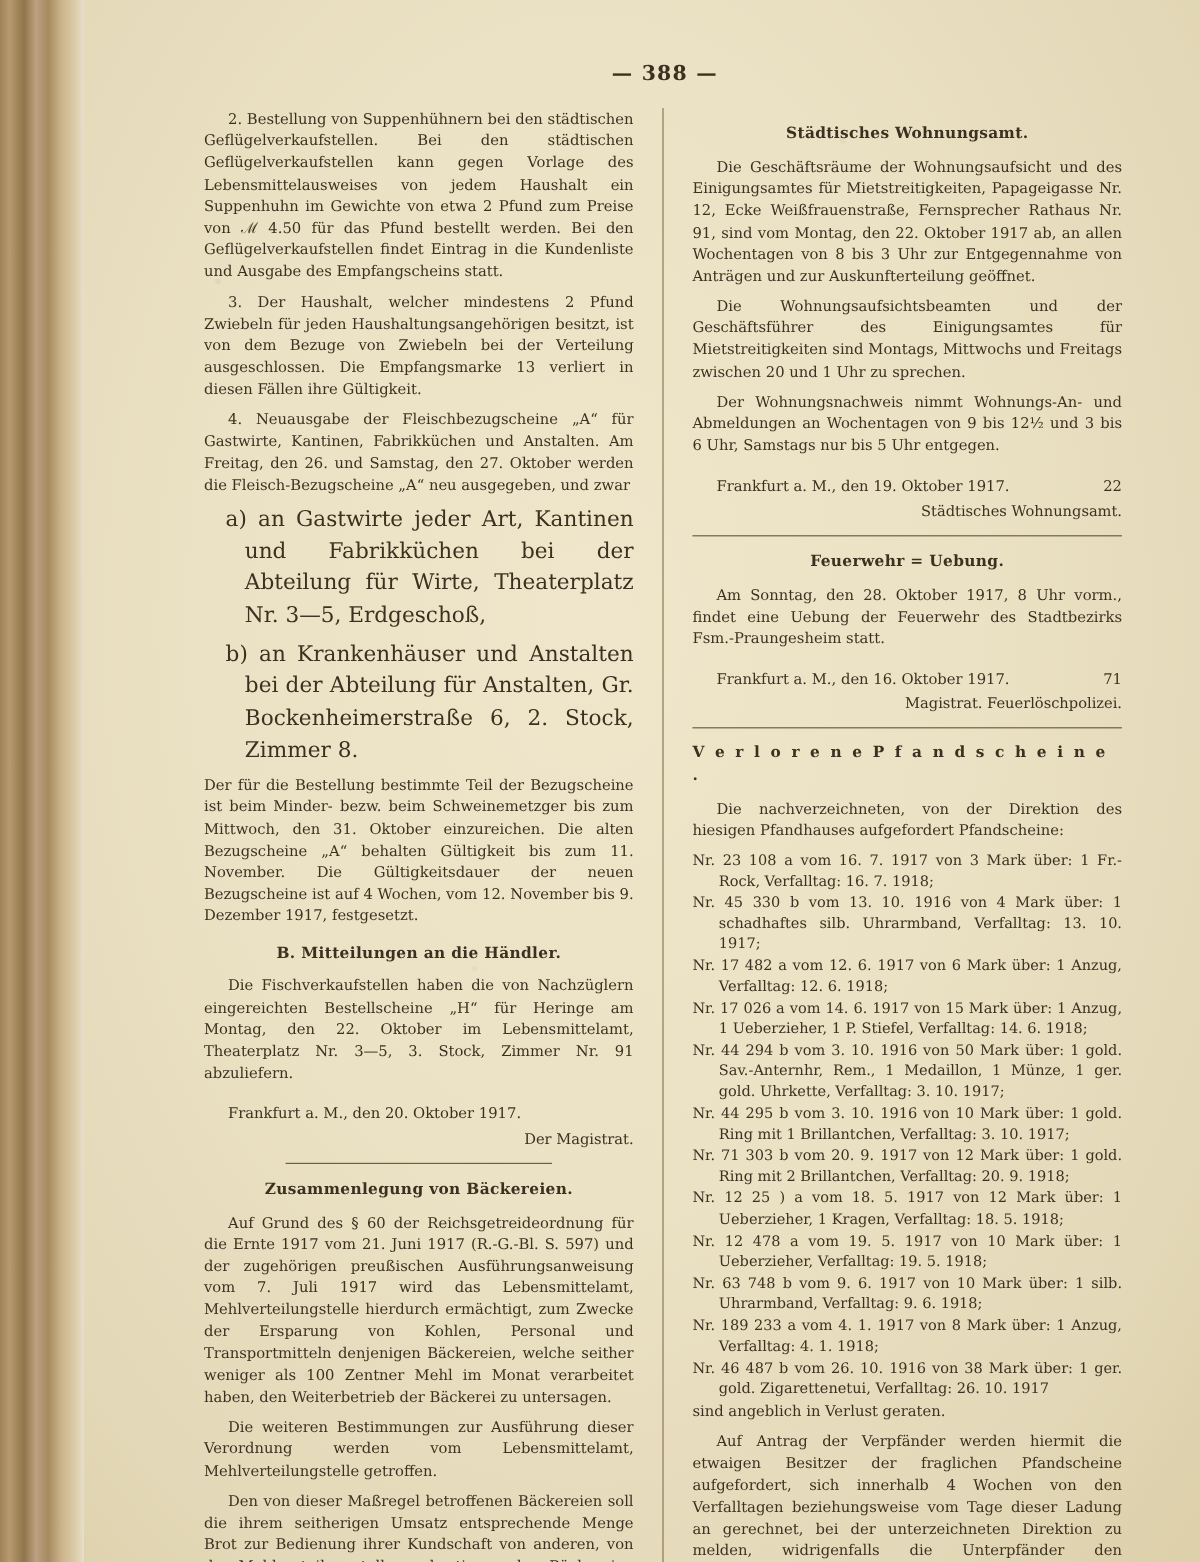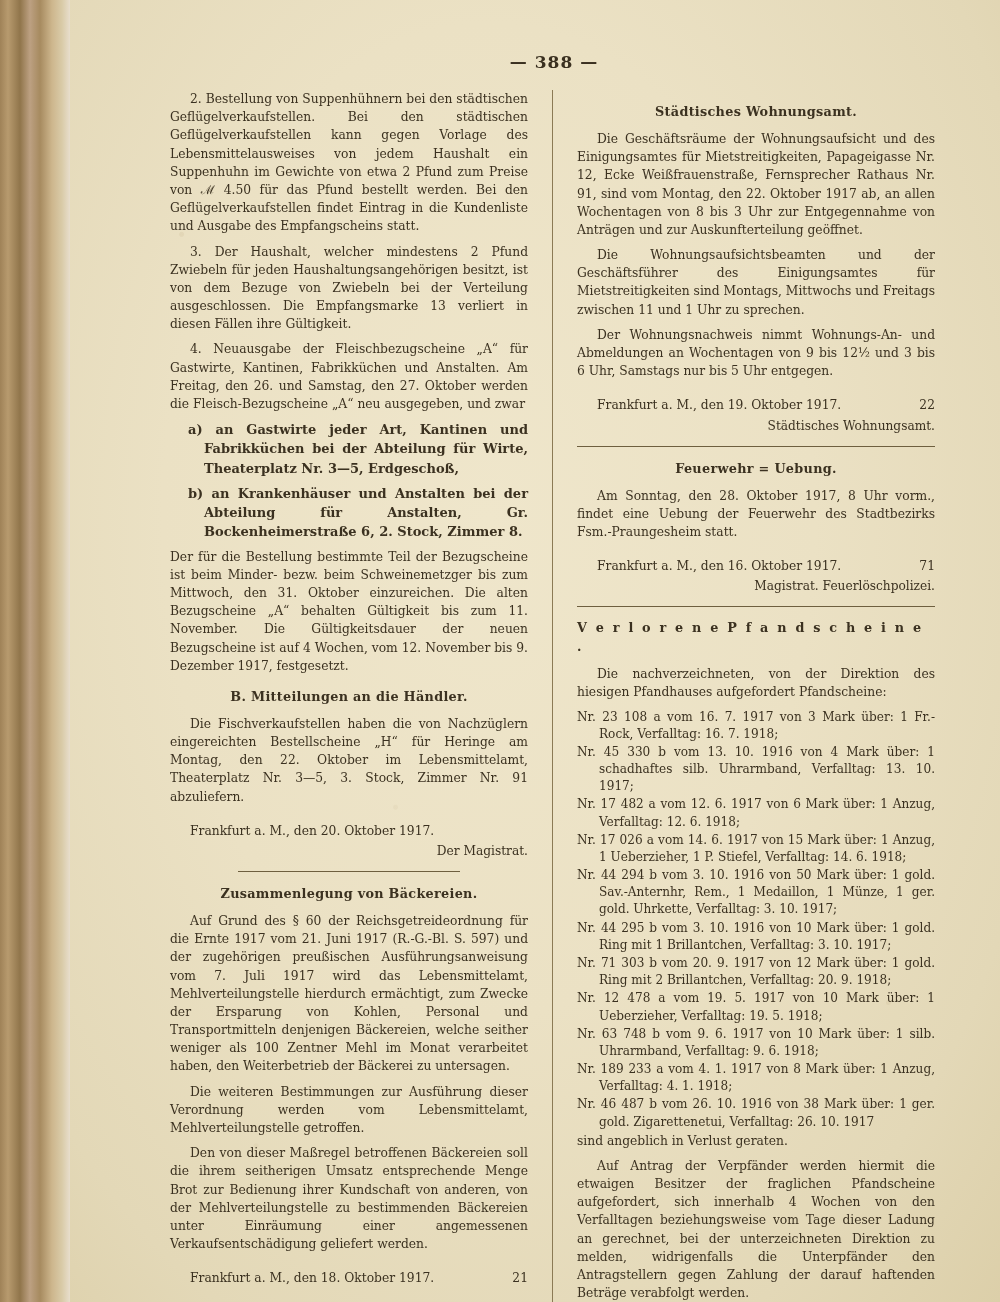--- a/index.html
+++ b/index.html
@@ -77,22 +77,21 @@
   p {
     margin: 0 0 7px 0;
     text-indent: 20px;
     hyphens: auto;
   }
   p.noind { text-indent: 0; }
   .lettered {
     margin: 0 0 6px 0;
     padding-left: 34px;
     text-indent: -16px;
-    font-size: 13px;
-    font-weight: bold;
+    font-size: 18px;
   }
   .h-center {
     text-align: center;
     font-weight: bold;
     margin: 13px 0 8px 0;
     font-size: 12.8px;
     letter-spacing: .3px;
   }
   .h-wide {
     text-align: left;
@@ -184,21 +183,21 @@
           <span class="num">21</span>
         </p>
 
       </div>
 
       <div class="col right">
 
         <div class="h-center">Städtisches Wohnungsamt.</div>
 
         <p>Die Geschäftsräume der Wohnungsaufsicht und des Einigungsamtes für Mietstreitigkeiten, Papageigasse Nr. 12, Ecke Weißfrauenstraße, Fernsprecher Rathaus Nr. 91, sind vom Montag, den 22. Oktober 1917 ab, an allen Wochentagen von 8 bis 3 Uhr zur Entgegennahme von Anträgen und zur Auskunfterteilung geöffnet.</p>
-        <p>Die Wohnungsaufsichtsbeamten und der Geschäftsführer des Einigungsamtes für Mietstreitigkeiten sind Montags, Mittwochs und Freitags zwischen 11 und 1 Uhr zu sprechen.</p>
+        <p>Die Wohnungsaufsichtsbeamten und der Geschäftsführer des Einigungsamtes für Mietstreitigkeiten sind Montags, Mittwochs und Freitags zwischen 20 und 1 Uhr zu sprechen.</p>
         <p>Der Wohnungsnachweis nimmt Wohnungs-An- und Abmeldungen an Wochentagen von 9 bis 12½ und 3 bis 6 Uhr, Samstags nur bis 5 Uhr entgegen.</p>
 
         <p class="place">
           <span>Frankfurt a. M., den 19. Oktober 1917.</span>
           <span class="num">22</span>
         </p>
         <p class="sign">Städtisches Wohnungsamt.</p>
 
         <hr class="rule full">
 
@@ -218,20 +217,21 @@
 
         <p>Die nachverzeichneten, von der Direktion des hiesigen Pfandhauses aufgefordert Pfandscheine:</p>
 
         <div class="entry">Nr. 23 108 a vom 16. 7. 1917 von 3 Mark über: 1 Fr.-Rock, Verfalltag: 16. 7. 1918;</div>
         <div class="entry">Nr. 45 330 b vom 13. 10. 1916 von 4 Mark über: 1 schadhaftes silb. Uhrarmband, Verfalltag: 13. 10. 1917;</div>
         <div class="entry">Nr. 17 482 a vom 12. 6. 1917 von 6 Mark über: 1 Anzug, Verfalltag: 12. 6. 1918;</div>
         <div class="entry">Nr. 17 026 a vom 14. 6. 1917 von 15 Mark über: 1 Anzug, 1 Ueberzieher, 1 P. Stiefel, Verfalltag: 14. 6. 1918;</div>
         <div class="entry">Nr. 44 294 b vom 3. 10. 1916 von 50 Mark über: 1 gold. Sav.-Anternhr, Rem., 1 Medaillon, 1 Münze, 1 ger. gold. Uhrkette, Verfalltag: 3. 10. 1917;</div>
         <div class="entry">Nr. 44 295 b vom 3. 10. 1916 von 10 Mark über: 1 gold. Ring mit 1 Brillantchen, Verfalltag: 3. 10. 1917;</div>
         <div class="entry">Nr. 71 303 b vom 20. 9. 1917 von 12 Mark über: 1 gold. Ring mit 2 Brillantchen, Verfalltag: 20. 9. 1918;</div>
+        <div class="entry">Nr. 12 25 ) a vom 18. 5. 1917 von 12 Mark über: 1 Ueberzieher, 1 Kragen, Verfalltag: 18. 5. 1918;</div>
         <div class="entry">Nr. 12 478 a vom 19. 5. 1917 von 10 Mark über: 1 Ueberzieher, Verfalltag: 19. 5. 1918;</div>
         <div class="entry">Nr. 63 748 b vom 9. 6. 1917 von 10 Mark über: 1 silb. Uhrarmband, Verfalltag: 9. 6. 1918;</div>
         <div class="entry">Nr. 189 233 a vom 4. 1. 1917 von 8 Mark über: 1 Anzug, Verfalltag: 4. 1. 1918;</div>
         <div class="entry">Nr. 46 487 b vom 26. 10. 1916 von 38 Mark über: 1 ger. gold. Zigarettenetui, Verfalltag: 26. 10. 1917</div>
 
         <p class="noind list-note">sind angeblich in Verlust geraten.</p>
 
         <p>Auf Antrag der Verpfänder werden hiermit die etwaigen Besitzer der fraglichen Pfandscheine aufgefordert, sich innerhalb 4 Wochen von den Verfalltagen beziehungsweise vom Tage dieser Ladung an gerechnet, bei der unterzeichneten Direktion zu melden, widrigenfalls die Unterpfänder den Antragstellern gegen Zahlung der darauf haftenden Beträge verabfolgt werden.</p>
 
       </div>

